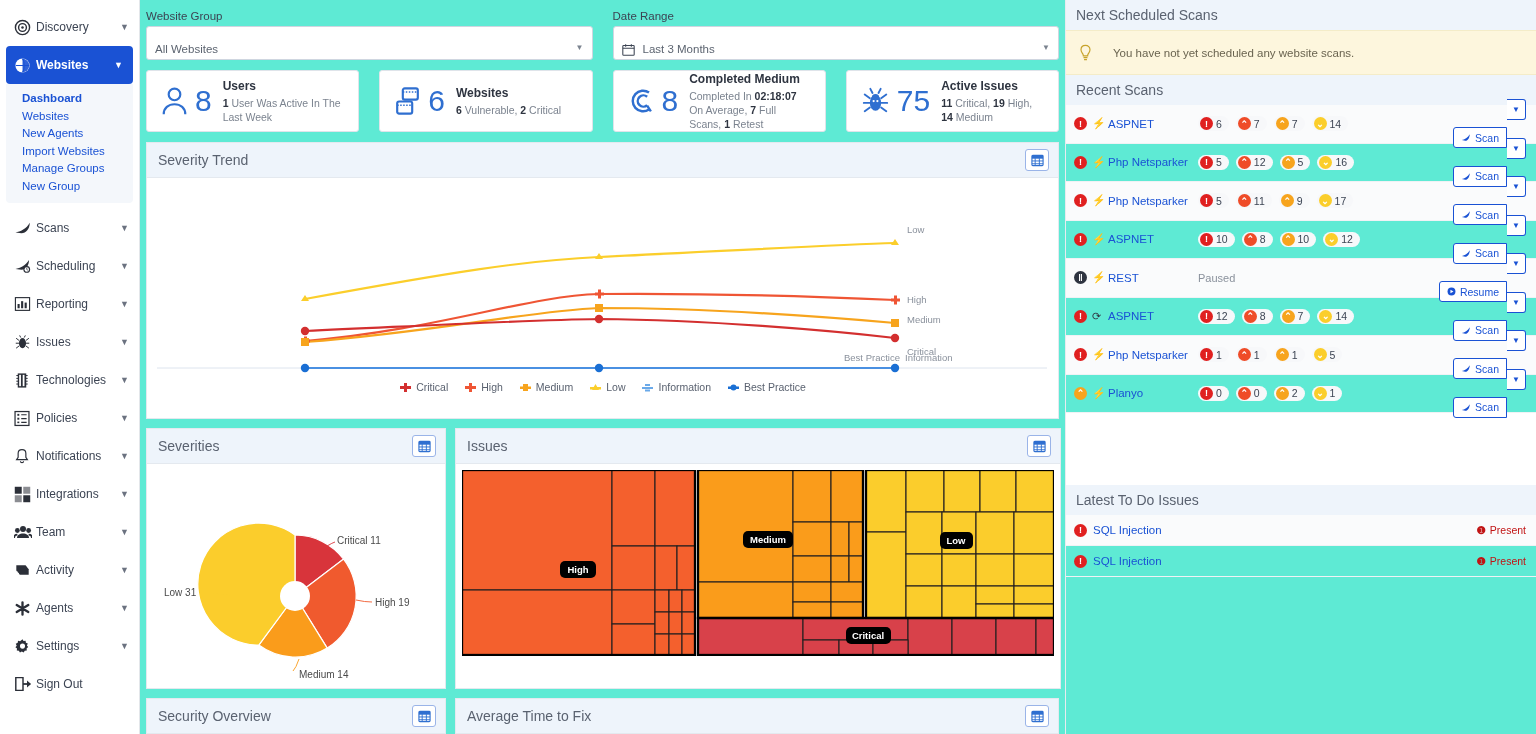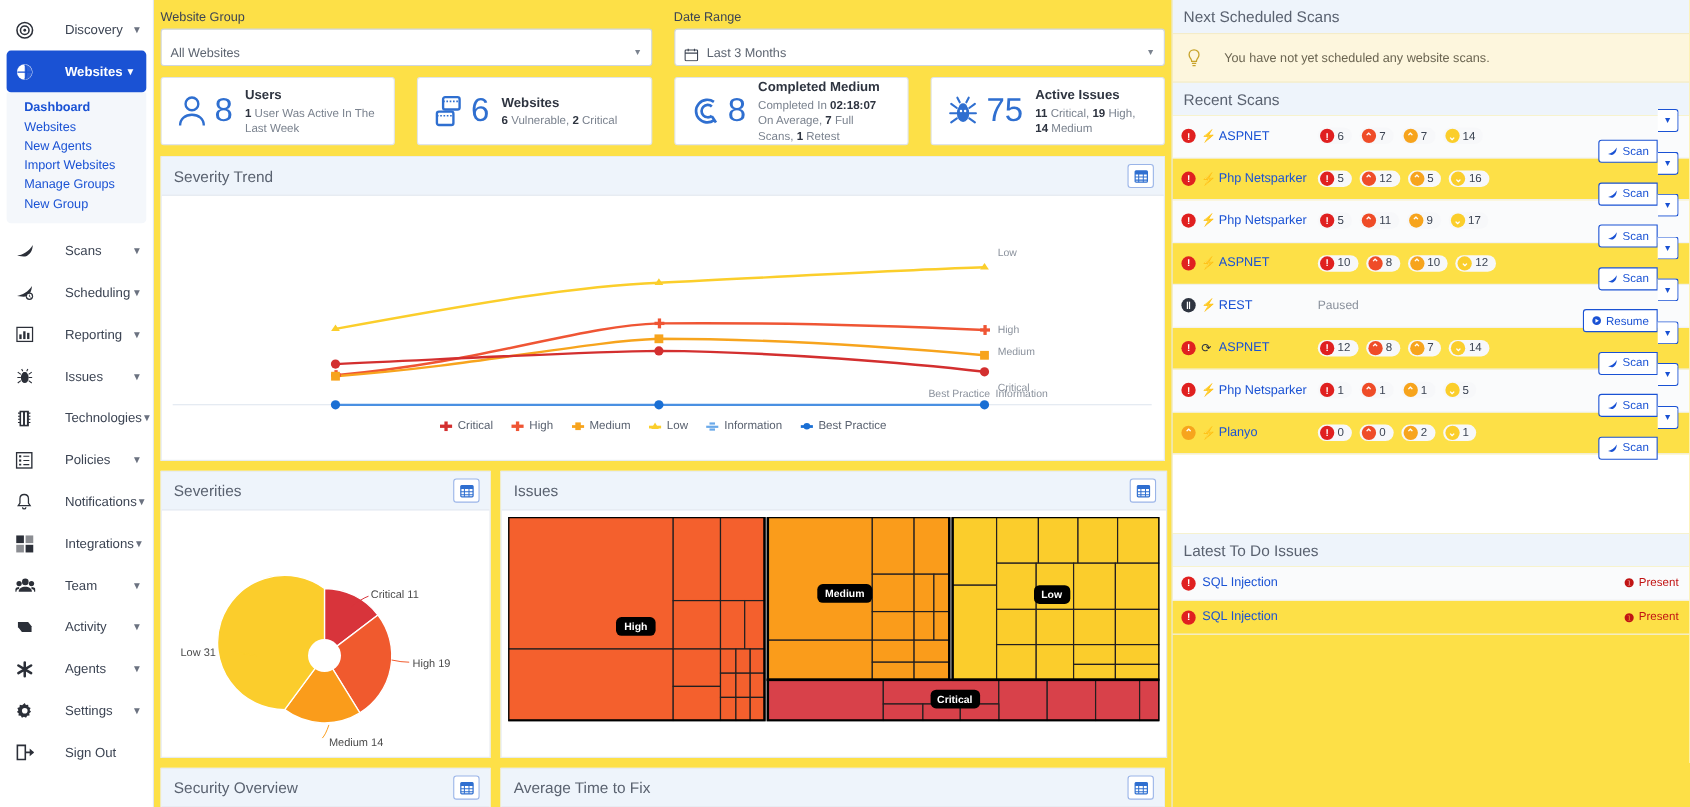--- a/index.html
+++ b/index.html
@@ -29,21 +29,21 @@
     padding: 0 10px 0 14px;
     cursor: pointer;
     color: #3c4453;
     font-size: 12px;
   }
   .nav-item .ico {
     width: 22px; min-width: 22px; height: 18px;
     display: flex; align-items: center; justify-content: flex-start;
     color: #2b2f38;
   }
-  .nav-item .lbl { flex: 1; margin-left: 23px; white-space: nowrap; }
+  .nav-item .lbl { flex: 1; margin-left: 0; white-space: nowrap; }
   .nav-item .chev { font-size: 9px; color: #6b7280; }
   .nav-item.active {
     background: #1a52d4; color: #fff;
     border-radius: 4px;
     margin: 0 6px;
     padding-left: 8px;
     font-weight: bold;
   }
   .nav-item.active .ico, .nav-item.active .chev { color: #fff; }
   .subnav {
@@ -58,21 +58,21 @@
     font-size: 11.5px;
     line-height: 17.5px;
     text-decoration: none;
     cursor: pointer;
   }
   .subnav a.cur { font-weight: bold; }
 
   
   .main {
     flex: 1; height: 734px;
-    background: #fde047;
+    background: #5eead4;
     display: flex;
     overflow: hidden;
   }
   .left-col { width: 925px; min-width: 925px; padding: 8px 6px 0 6px; }
   .right-col { flex: 1; border-left: 1px solid #e8ebef; }
 
   
   .filters { display: flex; gap: 20px; padding: 2px 0 10px 0; }
   .filter { flex: 1; }
   .filter-label { font-size: 11.5px; color: #3c4453; margin-bottom: 4px; }

